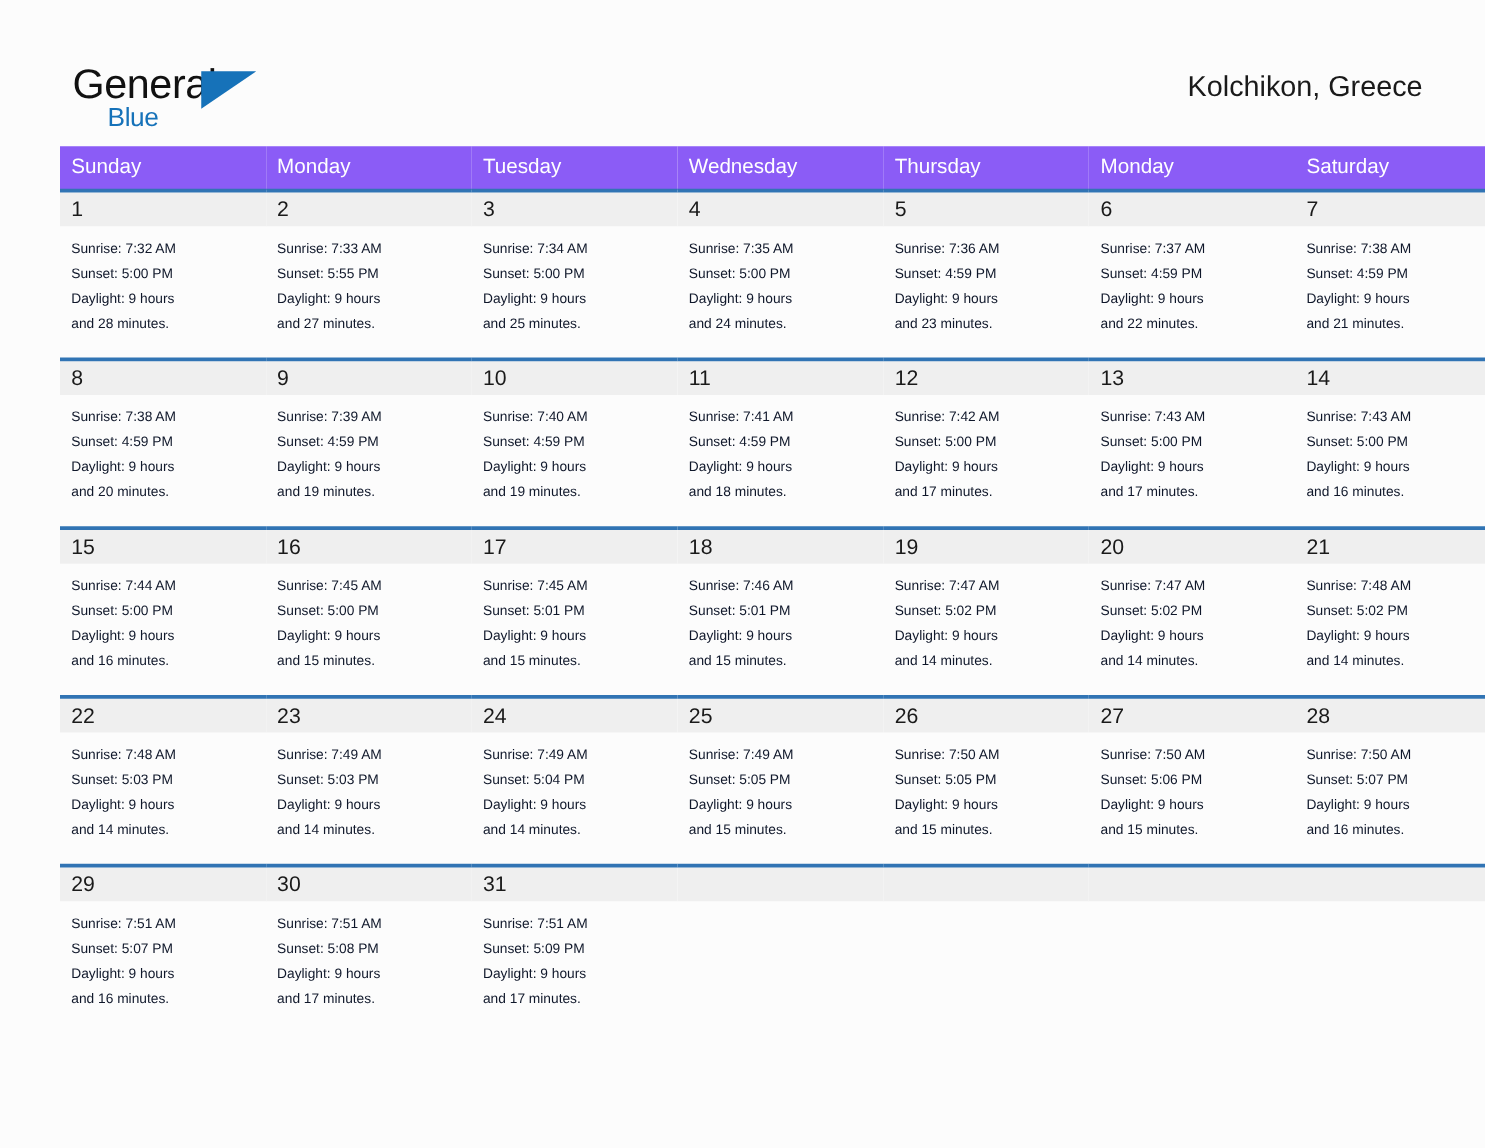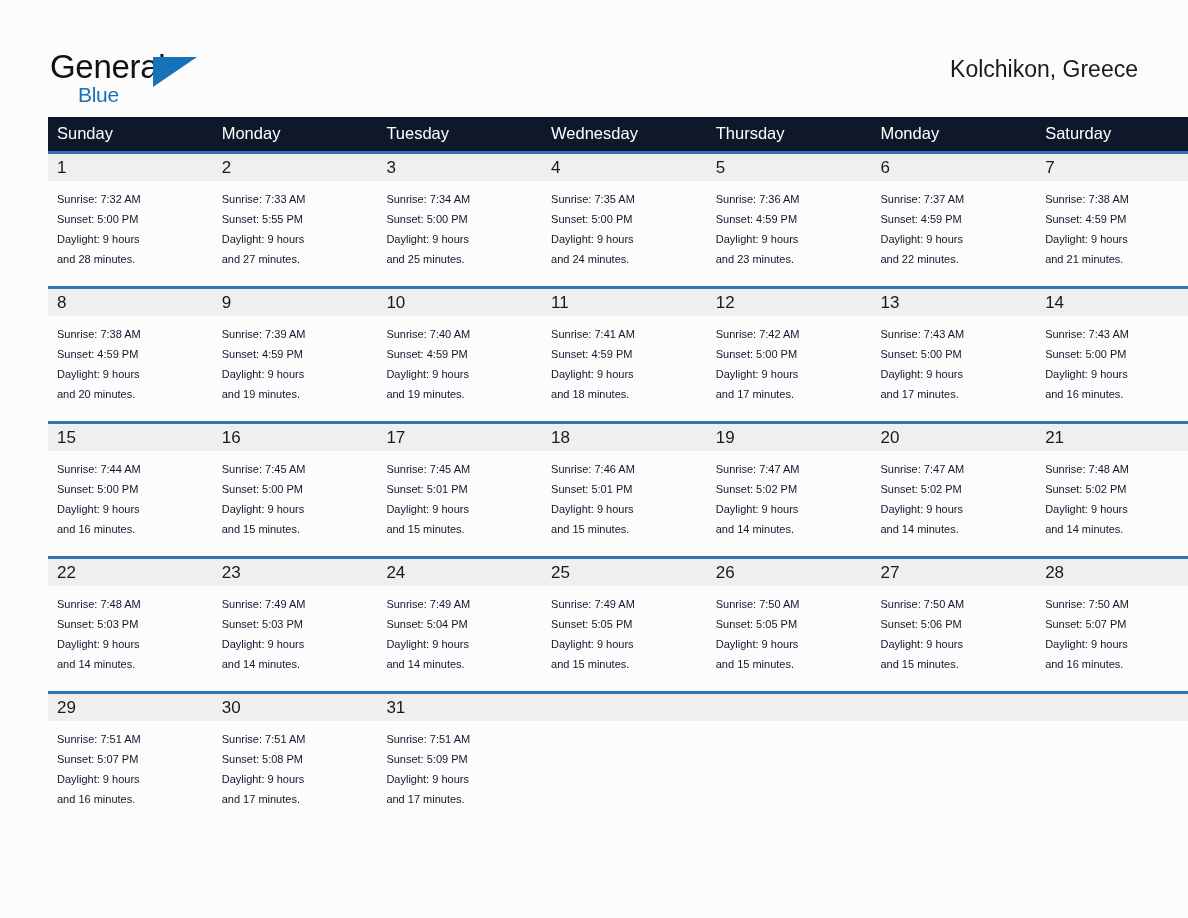--- a/index.html
+++ b/index.html
@@ -30,21 +30,21 @@
     justify-content: space-between;
     padding-top: 42px;
     height: 104px;
     box-sizing: border-box;
   }
   .logo {
     position: relative;
     width: 160px;
     height: 78px;
     flex: 0 0 auto;
-    margin-left: 2px;
+    margin-left: 10px;
   }
   .logo-general {
     position: absolute;
     left: 0;
     top: 8px;
     font-size: 33px;
     letter-spacing: -0.3px;
     color: #111111;
     font-family: "Liberation Sans", sans-serif;
     line-height: 1;
@@ -90,21 +90,21 @@
   }
 
   
   .calendar {
     width: 1090px;
     margin-top: 13px;
     border-collapse: collapse;
     table-layout: fixed;
   }
   .calendar th {
-    background: #0f172a;
+    background: #8b5cf6;
     color: #ffffff;
     font-size: 16.5px;
     font-weight: normal;
     text-align: left;
     padding: 8px 0 9px 9px;
     line-height: 1;
     width: 155.7px;
   }
   .week-row {
     height: 135px;

